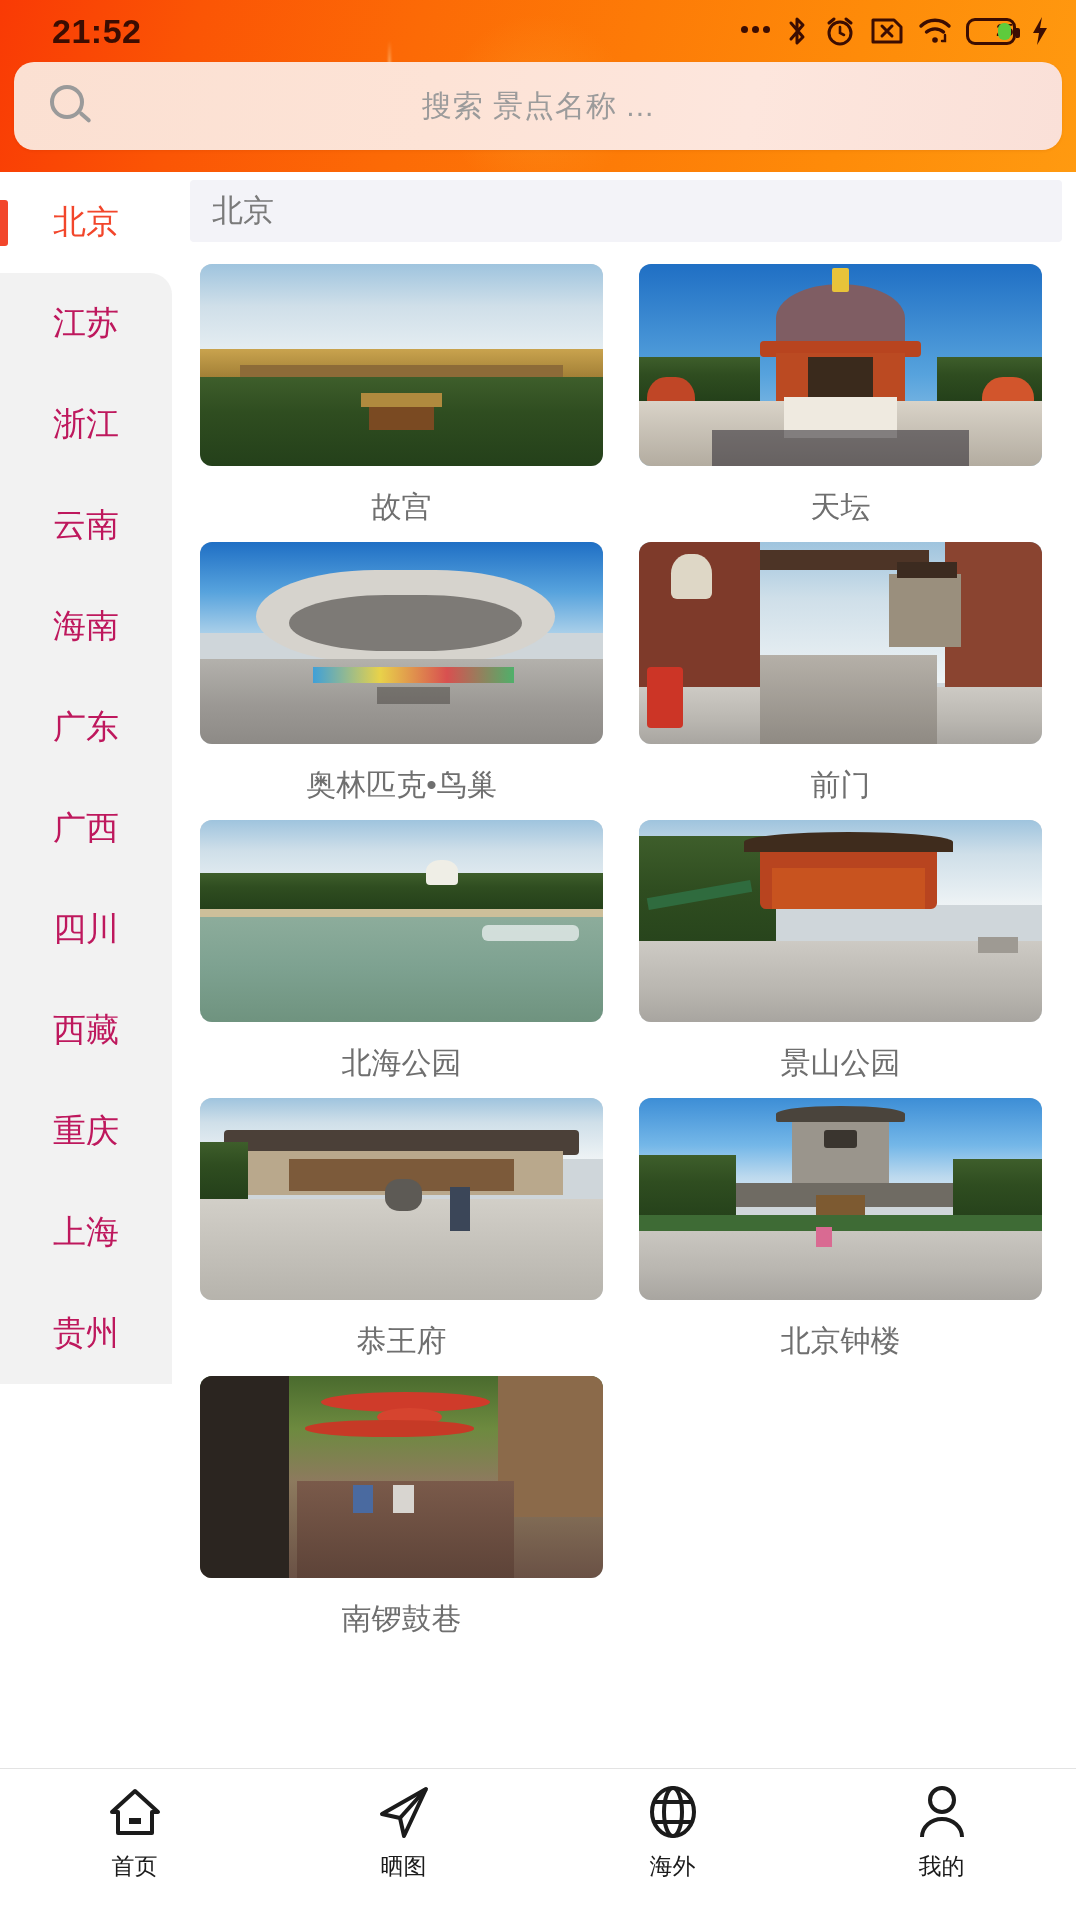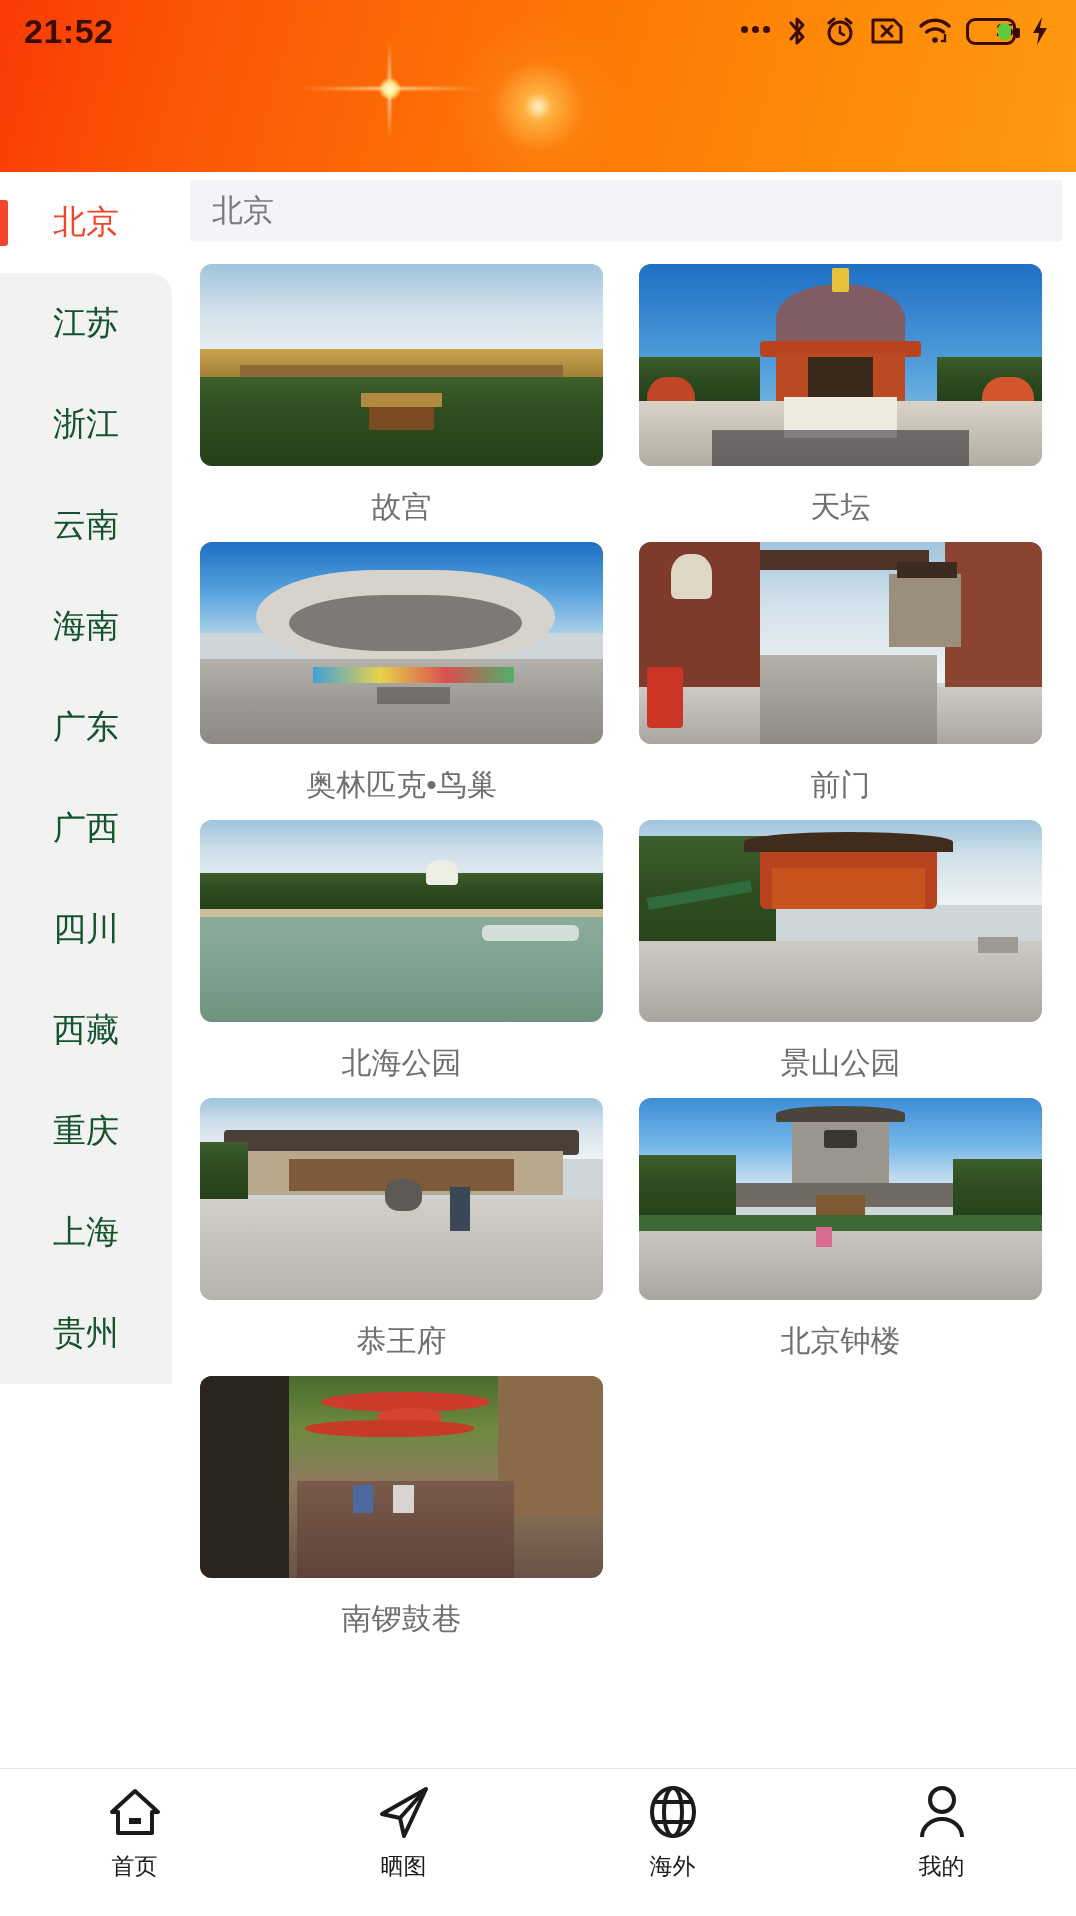--- a/index.html
+++ b/index.html
@@ -38,20 +38,21 @@
     position:absolute; left:379px; top:78px; width:22px; height:22px; border-radius:50%;
     background:radial-gradient(circle, #fffde8 0%, #ffe98a 40%, rgba(255,200,60,0) 75%);
   }
 
   
   .statusbar {
     position:relative; z-index:3;
     height:62px; display:flex; align-items:center;
     justify-content:space-between;
     padding:0 26px 0 24px;
+    margin-left:28px;
   }
   .clock {
     font-size:34px; font-weight:bold; color:#3b0d02; letter-spacing:0.5px;
   }
   .status-icons { display:flex; align-items:center; gap:14px; }
   .status-icons .ic { display:flex; align-items:center; justify-content:flex-end; }
   .dots { display:flex; gap:4px; align-items:flex-end; height:26px; padding-bottom:3px; }
   .dots i { display:block; width:7px; height:7px; border-radius:50%; background:#3b0d02; }
   .batt {
     position:relative; width:50px; height:27px; border:3px solid #3b0d02; border-radius:9px;
@@ -91,21 +92,21 @@
 
   
   .sidebar {
     width:172px; flex:0 0 172px; background:#ffffff;
     overflow:hidden; position:relative;
   }
   .sidebar-scroll { display:flex; flex-direction:column; }
   .side-item {
     position:relative; height:101px; flex:0 0 101px;
     display:flex; align-items:center; justify-content:center;
-    font-size:33px; color:#14532d; background:#f2f2f2;
+    font-size:33px; color:#be185d; background:#f2f2f2;
   }
   .side-item.active { background:#ffffff; color:#f2462b; }
   .side-item.active:before {
     content:""; position:absolute; left:0; top:28px; width:8px; height:46px;
     background:#f2462b; border-radius:0 3px 3px 0;
   }
   
   .side-item.first-gray { border-top-right-radius:22px; }
 
   
@@ -208,20 +209,29 @@
         </span>
 
         <span class="ic">
           <svg width="20" height="32" viewBox="0 0 20 32">
               <path d="M12 2 L3 18 H9 L7 30 L17 13 H10 Z" fill="#3b0d02"></path>
             </svg>
         </span>
       </div>
     </div>
 
+    <div class="searchwrap">
+      <div class="searchbar">
+        <span class="search-ico">
+          <span class="ring"></span>
+            <span class="handle"></span>
+        </span>
+        <span class="search-ph">搜索 景点名称 ...</span>
+      </div>
+    </div>
   </div>
 
   <div class="body">
 
     <div class="sidebar">
       <div class="sidebar-scroll" id="sidebar-list">
           <div class="side-item active">
             <span>北京</span>
           </div>
           <div class="side-item first-gray">

